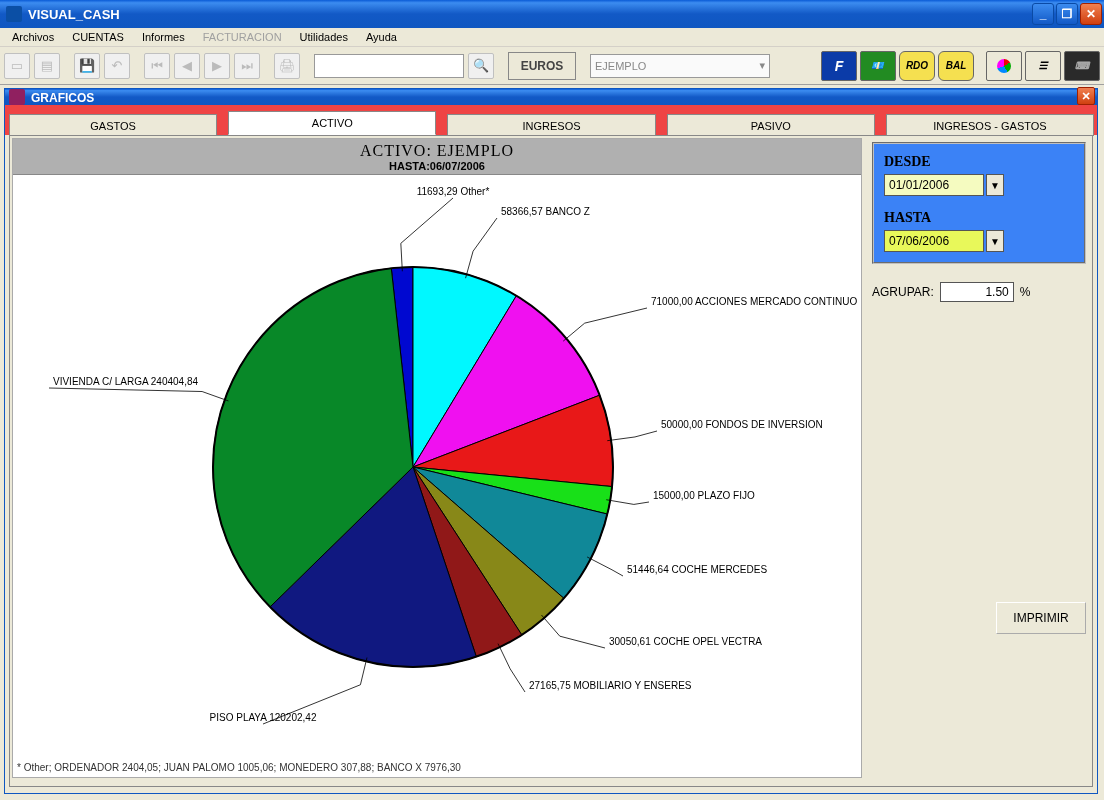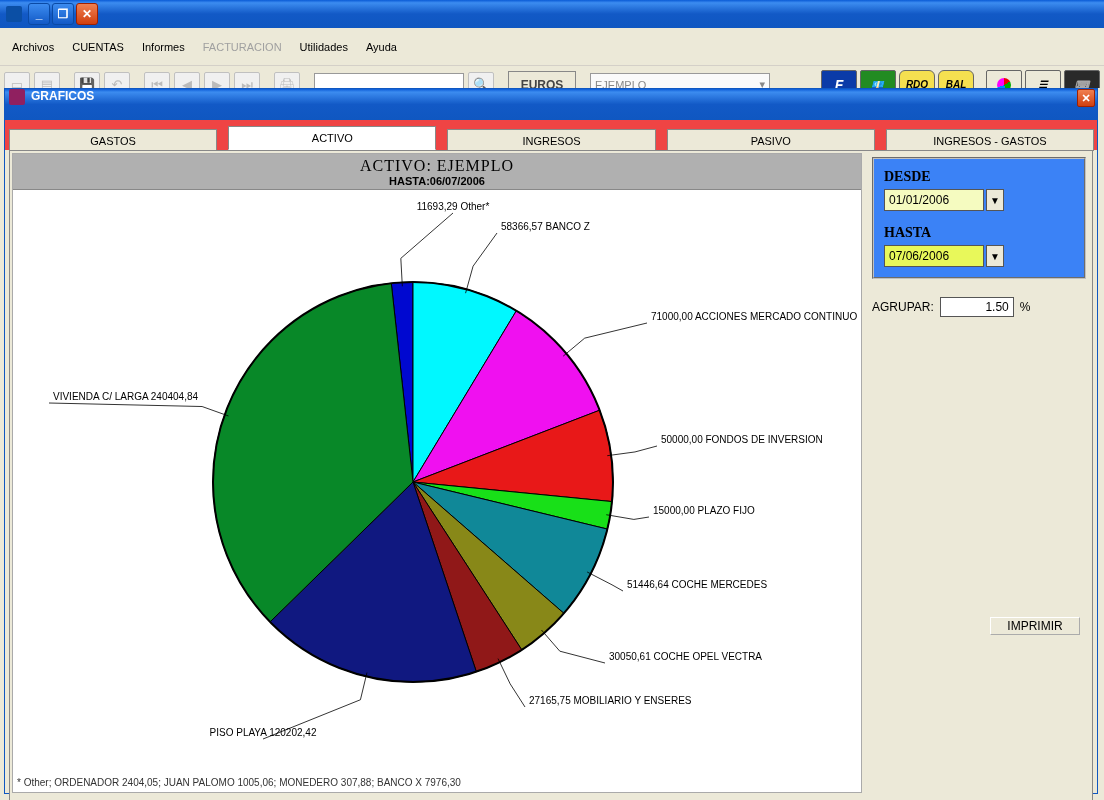--- a/index.html
+++ b/index.html
@@ -26,21 +26,21 @@
     font-weight:bold; font-size:12px; color:#fff;
   }
   .sys-min, .sys-max { background: linear-gradient(to bottom,#3c8cf0,#1259c6); border:1px solid #0a4aa5;}
   .sys-close { background: linear-gradient(to bottom,#f08050,#d04010); border:1px solid #a02000;}
   .app-icon {
     width:16px;height:16px;border-radius:2px;background:#0b4fa5;margin-right:6px;
     display:inline-block; position:relative;
   }
   
   .menubar {
-    background: #ece9d8; height:38px; display:flex; align-items:center;
+    background: #ece9d8; height:19px; display:flex; align-items:center;
     padding: 0 4px; gap: 2px; border-bottom:1px solid #d4d0c8;
   }
   .menubar span { padding: 2px 8px; }
   .menubar .disabled { color:#a0a0a0; }
   
   .toolbar {
     background: #ece9d8; height: 38px; border-bottom: 1px solid #a0a0a0;
     display:flex; align-items:center; padding: 0 4px; gap: 4px;
   }
   .tb-sep { width:6px; }
@@ -85,23 +85,23 @@
   .mdi-area {
     position:absolute; top:88px; left:0; right:0; bottom:0;
     background:#ece9d8;
   }
   .child-window {
     position:absolute; top:0; left:4px; width:1094px; height:706px;
     border:1px solid #0f57c1;
     background:#ece9d8;
   }
   .child-titlebar {
-    height:31px;
+    height:16px;
     background: linear-gradient(to bottom, #0a5bd6 0%, #3c8cf0 10%, #1259c6 50%, #0f57c1 100%);
-    display:flex;align-items:flex-start;color:#fff;padding: 0 2px 0 4px;
+    display:flex;align-items:flex-end;color:#fff;padding: 0 2px 0 4px;
   }
   .child-titlebar .title { font-weight:bold; font-size:12px; flex:1;}
   .child-close {
     width:18px;height:18px;border-radius:2px;
     background: linear-gradient(to bottom,#f08050,#d04010); border:1px solid #a02000;
     display:flex;align-items:center;justify-content:center;color:#fff;font-weight:bold;font-size:11px;
   }
   
   .tabstrip {
     display:flex; gap:12px; padding:6px 4px 0 4px; align-items:flex-end;
@@ -160,33 +160,34 @@
     display:flex;align-items:center;justify-content:center;font-size:10px;
   }
   .agrupar-row {
     margin-top:18px; display:flex; align-items:center; gap:6px; font-size:12px;
   }
   .agrupar-input {
     width:74px;height:20px;border:1px solid #555;background:#fff;text-align:right;
     padding:2px 4px;font-size:12px;
   }
   .print-btn {
-    margin-top:300px; width:90px; height:18px;
+    margin-top:300px; width:90px; height:32px;
     border:1px outset #fff; background:#ece9d8;
     display:flex;align-items:center;justify-content:center;font-size:12px;
-    margin-left:auto;margin-right:6px;
+    margin-left:auto;
   }
   
   .slice-label { font-size:10px; fill:#000; font-family:Tahoma, Arial;}
 </style>
 </head>
 <body>
 
 <div class="main-titlebar">
   <span class="app-icon"></span>
+  <span class="title">VISUAL_CASH</span>
   <div class="sys-btns">
     <div class="sys-btn sys-min">_</div>
     <div class="sys-btn sys-max">❐</div>
     <div class="sys-btn sys-close">✕</div>
   </div>
 </div>
 
 <div class="menubar">
   <span>Archivos</span>
   <span>CUENTAS</span>

